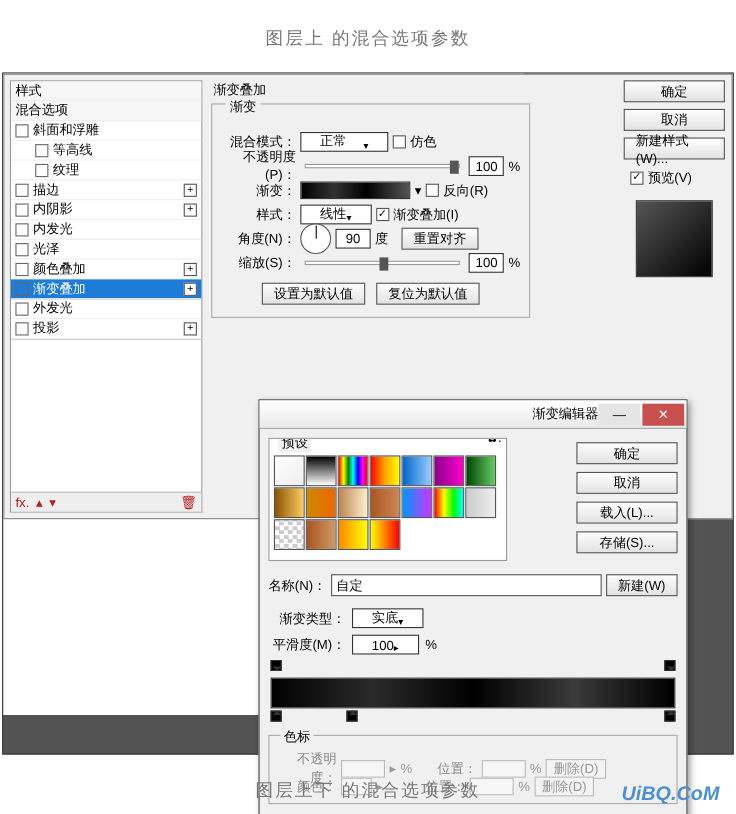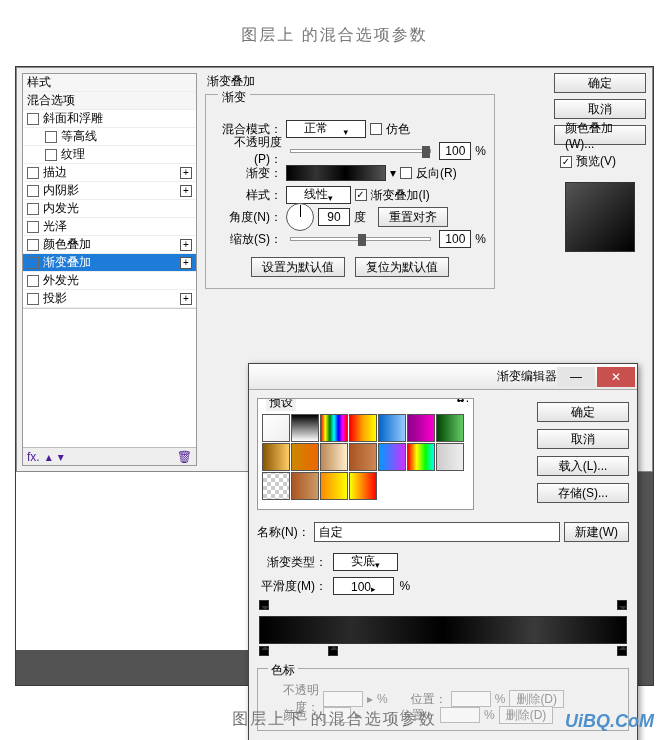--- a/index.html
+++ b/index.html
@@ -1,33 +1,33 @@
 <!DOCTYPE html>
 <html><head>
 <meta charset="utf-8">
 <style>
   *{box-sizing:border-box;margin:0;padding:0;font-family:"Microsoft YaHei",SimSun,sans-serif;font-size:12px}
   body{background:#fff;width:669px;height:740px;overflow:hidden;position:relative}
   .title-top,.title-bottom{text-align:center;color:#777;font-size:16px;letter-spacing:2px}
   .title-top{margin:25px 0 20px 0}
   .title-bottom{position:absolute;bottom:10px;left:0;right:0}
   .watermark{position:absolute;bottom:8px;right:15px;color:#4d90cc;font-style:italic;font-size:18px;font-weight:bold}
-  .canvas{position:relative;margin:0 15px;background:#535353;height:620px;border:1px solid #3a3a3a}
+  .canvas{position:relative;margin:0 2px;background:#535353;height:620px;border:1px solid #3a3a3a}
   .canvas-light{position:absolute;left:0;top:0;right:190px;bottom:35px;background:#fff}
   .dlg1{position:absolute;left:0;top:0;right:0;height:405px;background:#f0f0f0;border:1px solid #888}
   .dlg1-left{position:absolute;left:5px;top:5px;width:175px;bottom:5px;background:#fff;border:1px solid #999}
   .stylist{border-bottom:1px solid #ccc}
   .strow{display:flex;align-items:center;height:18px;padding:0 4px;border-bottom:1px solid #eee}
   .strow.head{background:#f6f6f6;font-weight:normal}
   .strow.indent{padding-left:22px}
   .strow.sel{background:#1e7bd8;color:#fff}
   .strow .cb{width:12px;height:12px;border:1px solid #666;margin-right:4px;background:#fff}
   .strow .cb.on{background:#1e7bd8}
   .strow .plus{width:12px;height:12px;border:1px solid #555;margin-left:auto;font-size:10px;line-height:10px;text-align:center;background:#fff;color:#000}
-  .fxbar{position:absolute;bottom:0;left:0;right:0;height:18px;border-top:1px solid #bbb;background:#eee;display:flex;align-items:center;padding:0 4px;gap:6px;color:#4c1d95}
+  .fxbar{position:absolute;bottom:0;left:0;right:0;height:18px;border-top:1px solid #bbb;background:#eee;display:flex;align-items:center;padding:0 4px;gap:6px;color:#b91c1c}
   .fxbar .trash{margin-left:auto}
   .dlg1-mid{position:absolute;left:188px;top:5px;width:290px}
   .grpTitle{margin:0 0 4px 2px}
   .grp{border:1px solid #aaa;background:#f0f0f0;padding:6px 8px 10px 8px}
   .grpInnerTitle{position:relative;top:-12px;background:#f0f0f0;display:inline-block;padding:0 4px;margin-left:4px}
   .row{display:flex;align-items:center;height:22px;gap:4px}
   .row .lab{width:68px;text-align:right}
   .select{border:1px solid #333;background:#fff;height:18px;display:inline-flex;align-items:flex-end;padding:0 17px;min-width:60px;justify-content:space-between}
   .select .tri{font-size:9px}
   .cbx{width:12px;height:12px;border:1px solid #555;display:inline-block;background:#fff}
@@ -206,21 +206,21 @@
         <div class="row" style="justify-content:center;gap:10px;margin-top:6px">
           <span class="btn">设置为默认值</span>
           <span class="btn">复位为默认值</span>
         </div>
       </div>
     </div>
 
     <div class="dlg1-right">
       <span class="btn">确定</span>
       <span class="btn">取消</span>
-      <span class="btn">颜色叠加(W)...</span>
+      <span class="btn">新建样式(W)...</span>
       <div class="preview-sw">
         <span class="cbx on"></span>
         <span>预览(V)</span>
       </div>
       <div class="preview-img"></div>
     </div>
   </div>
 
   <div class="dlg2">
     <div class="titbar">

